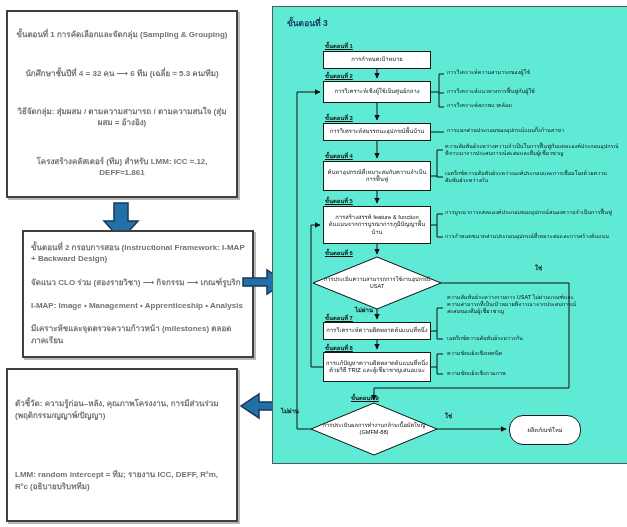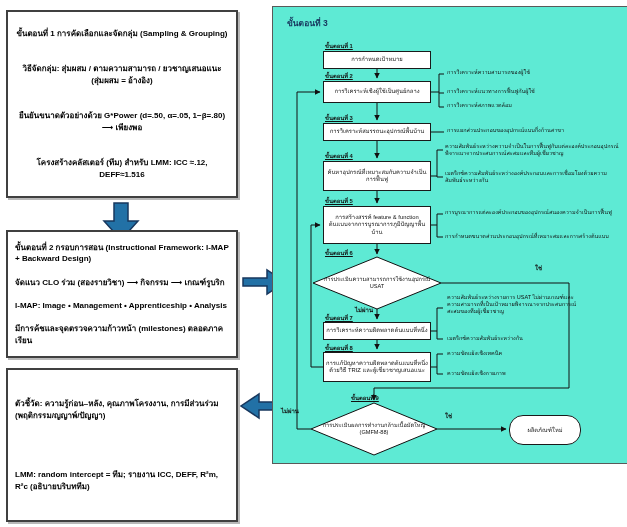--- a/index.html
+++ b/index.html
@@ -2,21 +2,21 @@
 <html><head>
 <meta charset="utf-8">
 <style>
   html,body{margin:0;padding:0;background:#fff;}
   #stage{position:relative;width:627px;height:527px;background:#fff;
          font-family:"Liberation Sans","DejaVu Sans",sans-serif;overflow:hidden;}
 
   
   .bigbox{position:absolute;left:6px;width:232px;border:2px solid #404040;
           background:#fff;box-shadow:2px 2px 0 #b8b8b8;box-sizing:border-box;
-          color:#000000;font-weight:bold;display:flex;flex-direction:column;
+          color:#737373;font-weight:bold;display:flex;flex-direction:column;
           justify-content:space-around;padding:4px 7px;}
   .bigbox p{margin:0;font-size:8px;line-height:1.45;}
   .bigbox.centered p{text-align:center;}
 
   
   #flow-panel{position:absolute;left:272px;top:6px;width:361px;height:458px;
               border:1.5px solid #595959;background:#5eead4;box-sizing:border-box;}
   #flow-title{position:absolute;left:14px;top:9px;font-size:8.5px;font-weight:bold;color:#17365d;}
   #flow-svg{position:absolute;left:0;top:0;width:348px;height:455px;}
 
@@ -33,34 +33,34 @@
             display:flex;align-items:center;justify-content:center;font-size:5.8px;color:#111;}
   .bluearrow{position:absolute;}
 </style>
 </head>
 <body>
 
 <div id="stage">
 
   <div class="bigbox centered" style="top:10px;height:188px;">
     <p>ขั้นตอนที่ 1 การคัดเลือกและจัดกลุ่ม (Sampling &amp; Grouping)</p>
-    <p>วิธีจัดกลุ่ม: สุ่มผสม / ตามความสามารถ / ยวชาญเสนอแนะ (สุ่มผสม = อ้างอิง)</p>
-    <p>ยืนยันขนาดตัวอย่างด้วย G*Power (d=.50, α=.05, 1−β=.80) ⟶ เพียงพอ</p>
-    <p>โครงสร้างคลัสเตอร์ (ทีม) สำหรับ LMM: ICC ≈.12, DEFF≈1.516</p>
+    <p>นักศึกษาชั้นปีที่ 4 = 32 คน ⟶ 6 ทีม (เฉลี่ย ≈ 5.3 คน/ทีม)</p>
+    <p>วิธีจัดกลุ่ม: สุ่มผสม / ตามความสามารถ / ตามความสนใจ (สุ่มผสม = อ้างอิง)</p>
+    <p>โครงสร้างคลัสเตอร์ (ทีม) สำหรับ LMM: ICC ≈.12, DEFF≈1.861</p>
   </div>
 
   <svg class="bluearrow" style="left:102px;top:202px;" width="38" height="40">
     <path d="M12,1 H26 V19 H36 L19,38 L2,19 H12 Z" fill="#2271a6" stroke="#17375e" stroke-width="1.5"></path>
   </svg>
 
-  <div class="bigbox" style="top:230px;height:128px;">
+  <div class="bigbox" style="top:230px;height:128px;margin-left:16px;">
     <p>ขั้นตอนที่ 2 กรอบการสอน (Instructional Framework: I-MAP + Backward Design)</p>
     <p>จัดแนว CLO ร่วม (สองรายวิชา) ⟶ กิจกรรม ⟶ เกณฑ์รูบริก</p>
     <p>I-MAP: Image • Management • Apprenticeship • Analysis</p>
-    <p>มีการค้ชและจุดตรวจความก้าวหน้า (milestones) ตลอดภาคเรียน</p>
+    <p>มีเคราะห้ชและจุดตรวจความก้าวหน้า (milestones) ตลอดภาคเรียน</p>
   </div>
 
   <div class="bigbox" style="top:368px;height:154px;">
     <p>ตัวชี้วัด: ความรู้ก่อน–หลัง, คุณภาพโครงงาน, การมีส่วนร่วม (พฤติกรรม/ญญาพ์/ปัญญา)</p>
     <p>LMM: random intercept = ทีม; รายงาน ICC, DEFF, R²m, R²c (อธิบายบริบททีม)</p>
   </div>
 
   <svg class="bluearrow" style="left:242px;top:268px;" width="44" height="28">
     <path d="M1,10 H25 V2 L43,14 L25,26 V18 H1 Z" fill="#2271a6" stroke="#17375e" stroke-width="1.5"></path>
   </svg>

